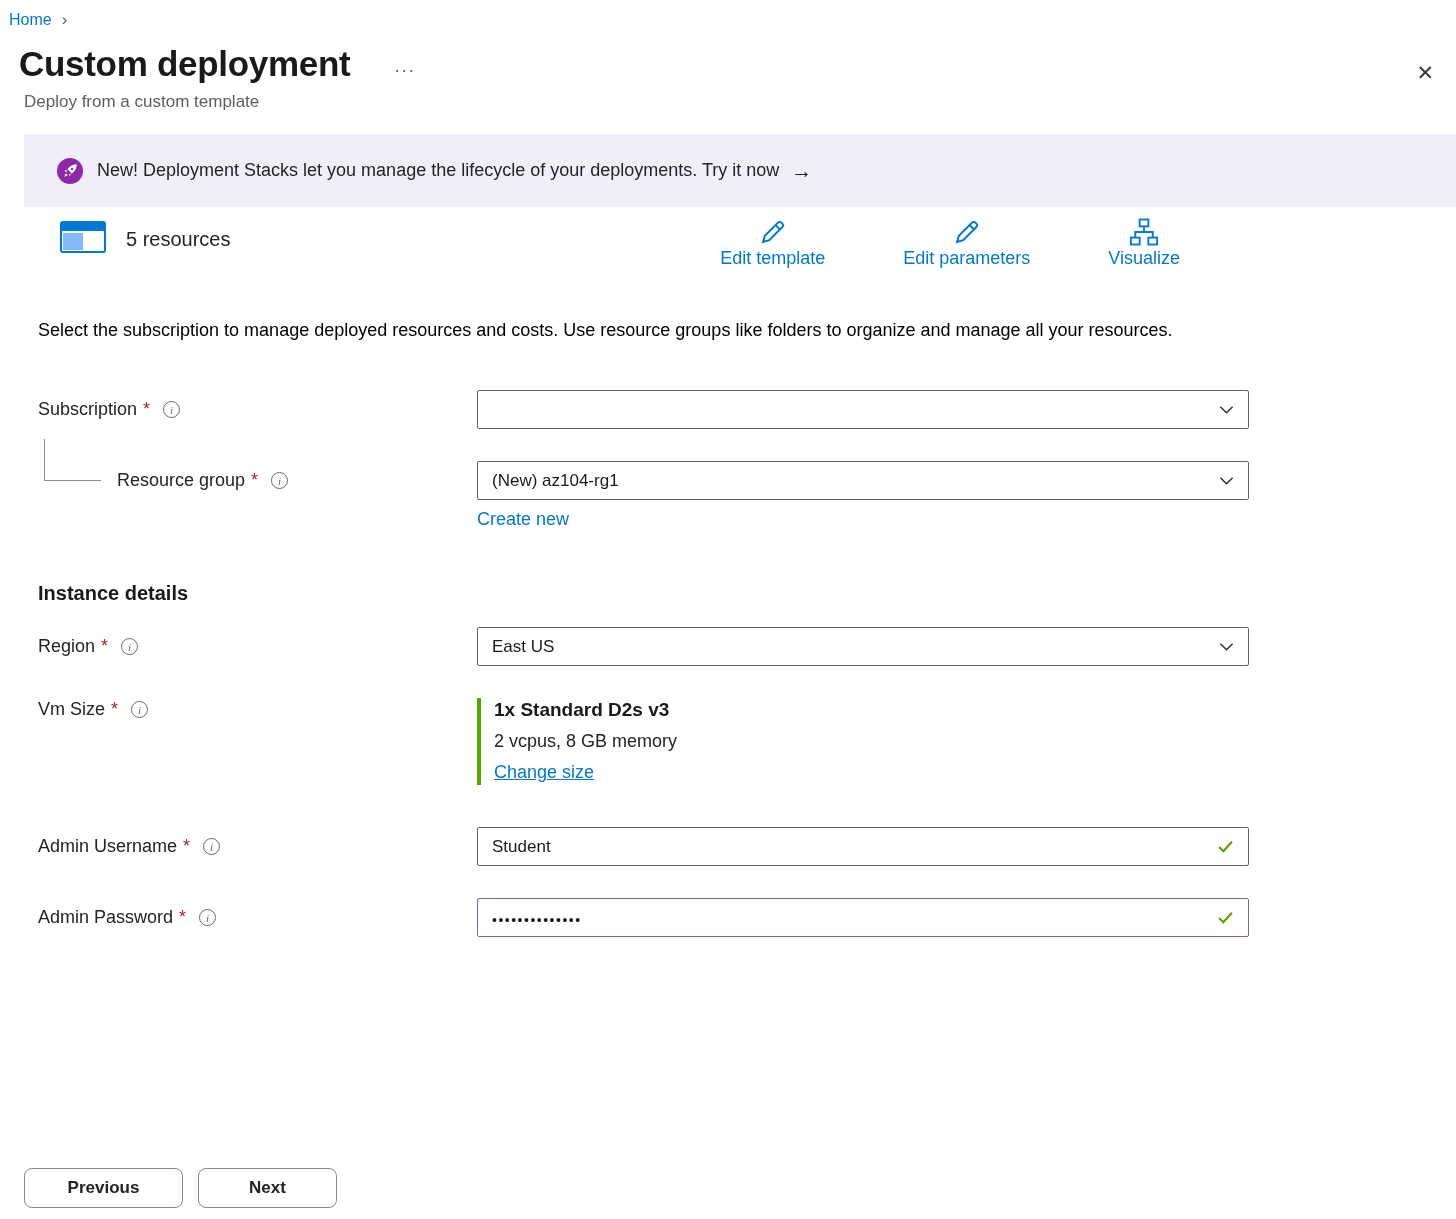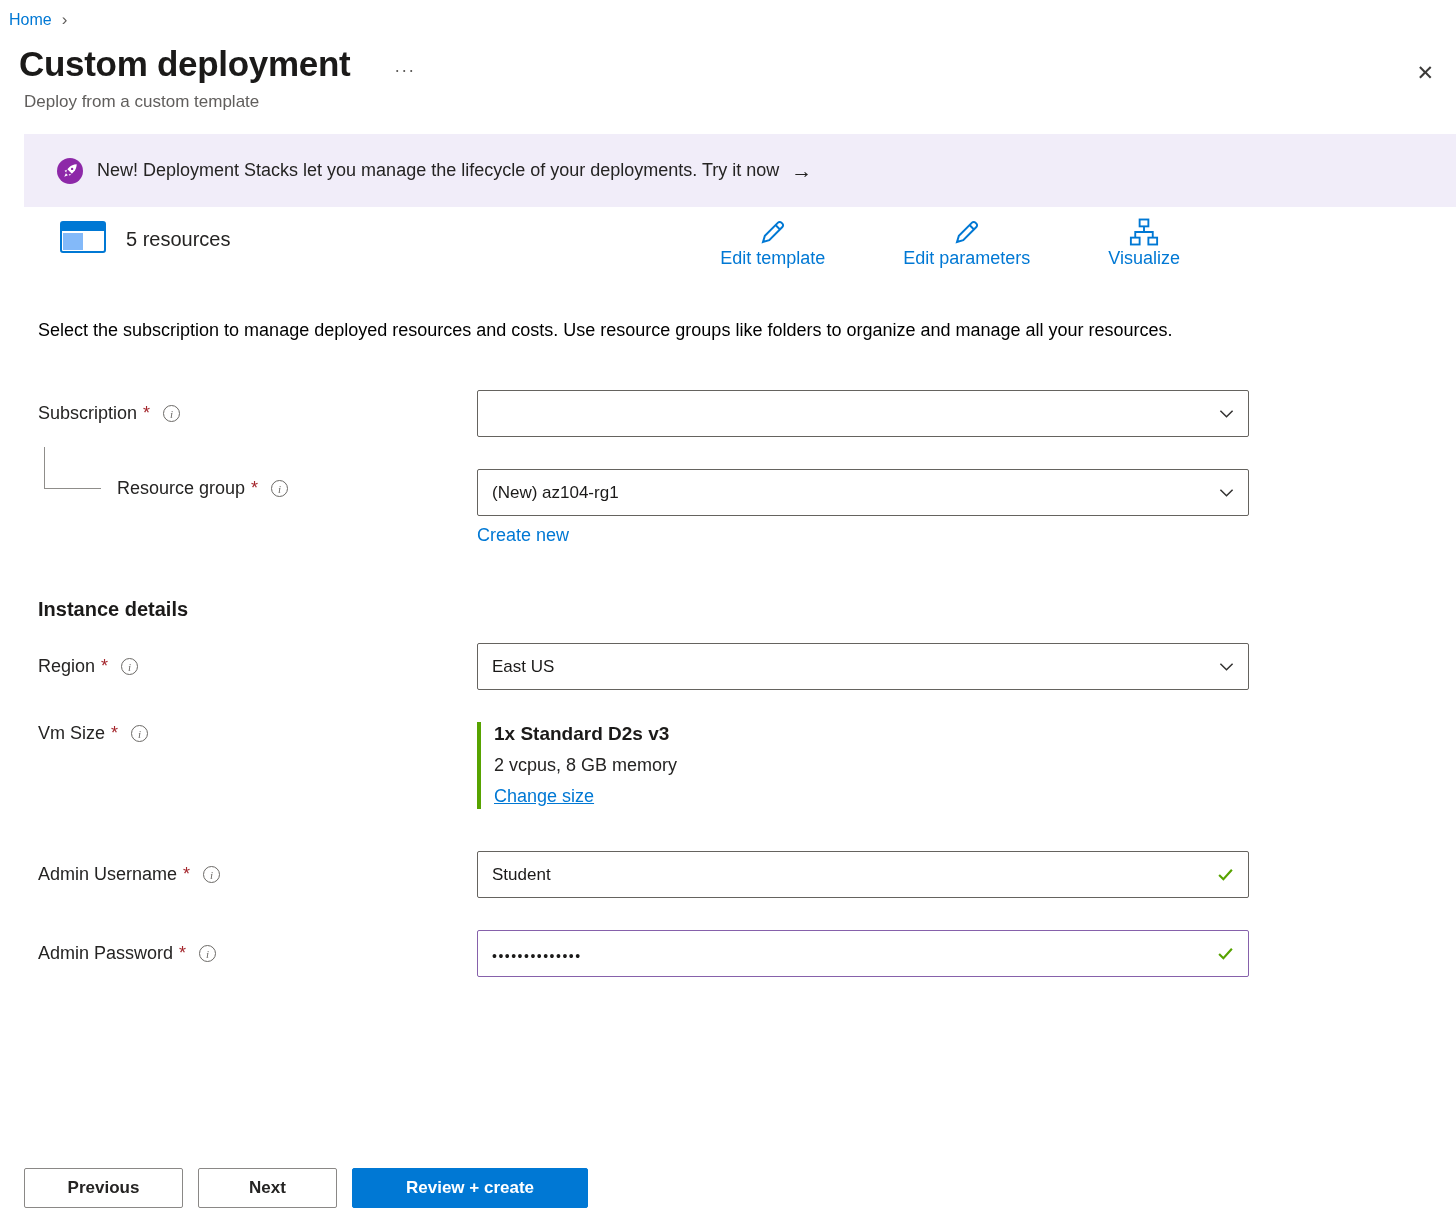--- a/index.html
+++ b/index.html
@@ -47,21 +47,21 @@
   .desc { margin-top:18px; font-size:18px; line-height:31px; max-width:1155px; color:#000000; }
 
   .form-row { display:flex; align-items:center; position:relative; }
   .flabel { width:439px; flex:none; font-size:18px; color:#252423; display:flex; align-items:center; }
   .req { color:var(--required,#a4262c); margin-left:6px; }
   .info { width:17px; height:17px; border-radius:50%; border:1px solid #6b6966; color:#6b6966;
           font-size:11px; display:inline-flex; align-items:center; justify-content:center;
           font-family:"Liberation Serif", serif; font-style:italic; margin-left:13px; cursor:pointer; flex:none; }
   .control { width:772px; flex:none; }
 
-  .dropdown, .textfield { height:47px; background:#fff; border:1px solid var(--border-gray,#65635f);
+  .dropdown, .textfield { height:39px; background:#fff; border:1px solid var(--border-gray,#65635f);
     border-radius:2px; display:flex; align-items:center; justify-content:space-between;
     padding:0 14px; font-size:17px; color:#1b1a19; }
   .dropdown { cursor:pointer; }
   .textfield { cursor:text; }
   .dd-chevron { display:flex; align-items:center; }
 
   .row-subscription { margin-top:44px; }
   .row-resource-group { margin-top:32px; align-items:flex-start; }
   .row-resource-group .flabel { padding-left:79px; height:39px; }
   .connector { position:absolute; left:6px; top:-22px; width:57px; height:42px;
@@ -79,21 +79,21 @@
 
   .row-username { margin-top:42px; }
   .row-password { margin-top:32px; }
   .textfield.password { border-color:var(--password-border,#8661ab); }
   .tf-value { color:#1b1a19; }
   .tf-value.dots { font-size:14px; letter-spacing:1.5px; padding-top:4px; }
   .tf-check { display:flex; align-items:center; }
 
   
   .footer { position:absolute; left:24px; top:1168px; display:flex; gap:15px; }
-  .btn { height:40px; border-radius:2px; font-size:17px; font-weight:700; cursor:pointer;
+  .btn { height:40px; border-radius:8px; font-size:17px; font-weight:700; cursor:pointer;
          font-family:"Liberation Sans", sans-serif; }
   .btn.outline { background:#fff; border:1px solid #8a8886; color:#252423; width:159px; }
   .btn.outline.next { width:139px; }
   .btn.primary { background:var(--accent,#0078d4); border:1px solid var(--accent,#0078d4); color:#fff; width:236px; }
 </style>
 </head>
 <body>
 
 <div class="page">
 
@@ -278,16 +278,15 @@
             </svg>
           </span>
         </div>
       </div>
     </div>
   </section>
 
   <footer class="footer">
     <button class="btn outline">Previous</button>
     <button class="btn outline next">Next</button>
-    <button class="btn primary">Review + create</button>
   </footer>
 
 </div>
 
 </body></html>

